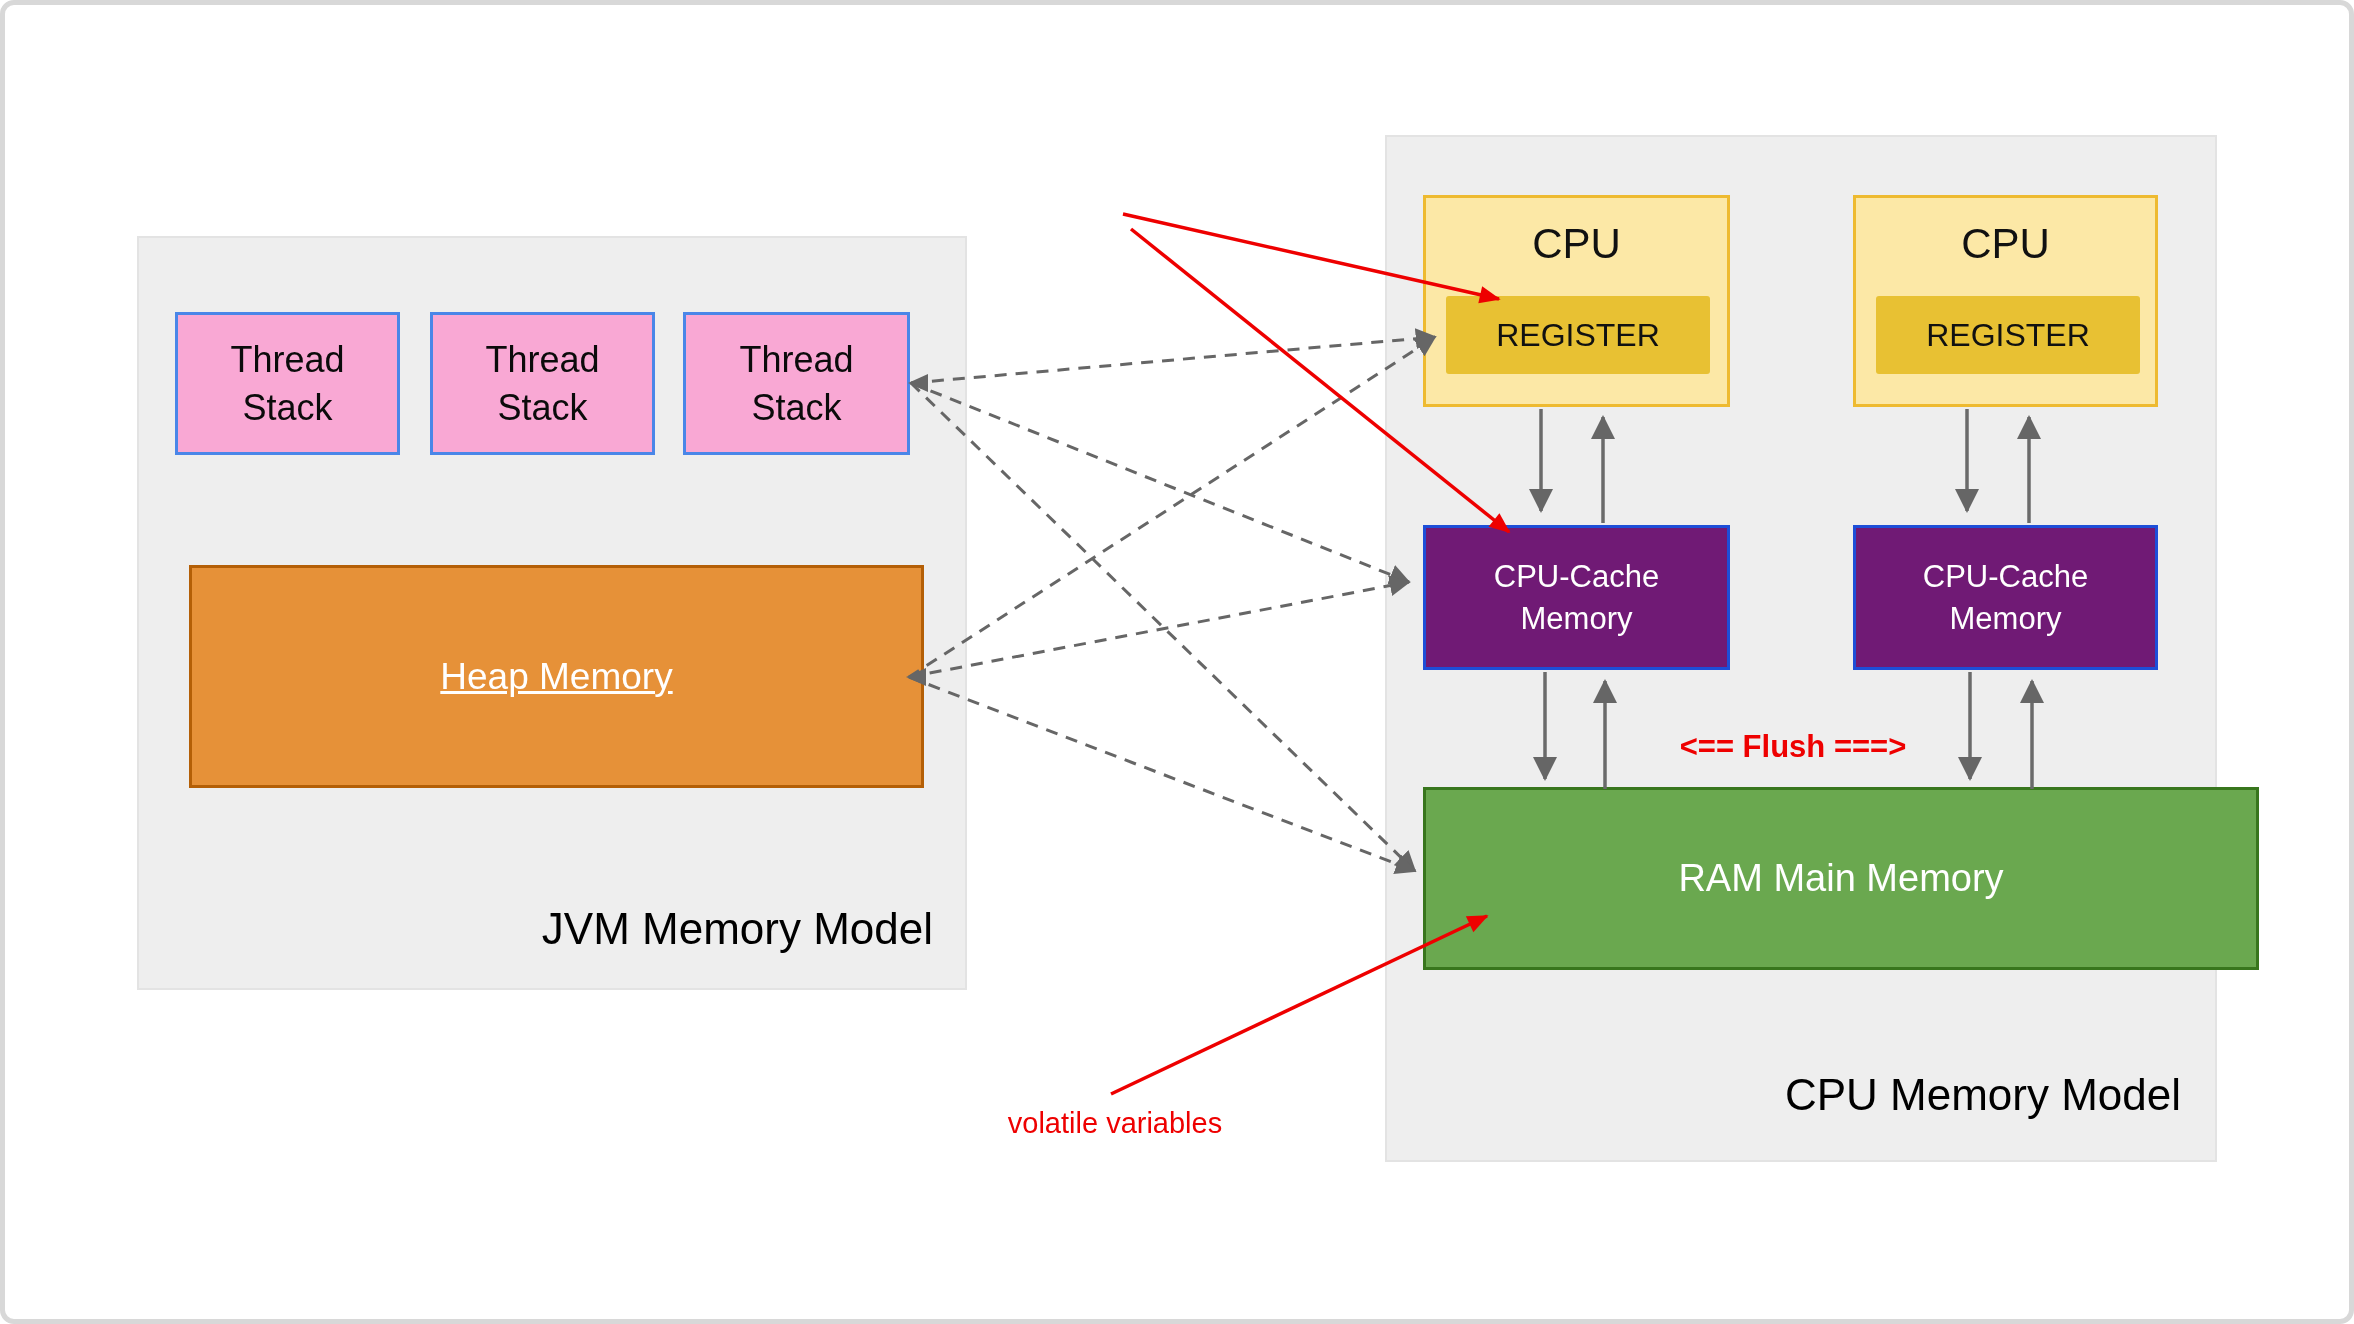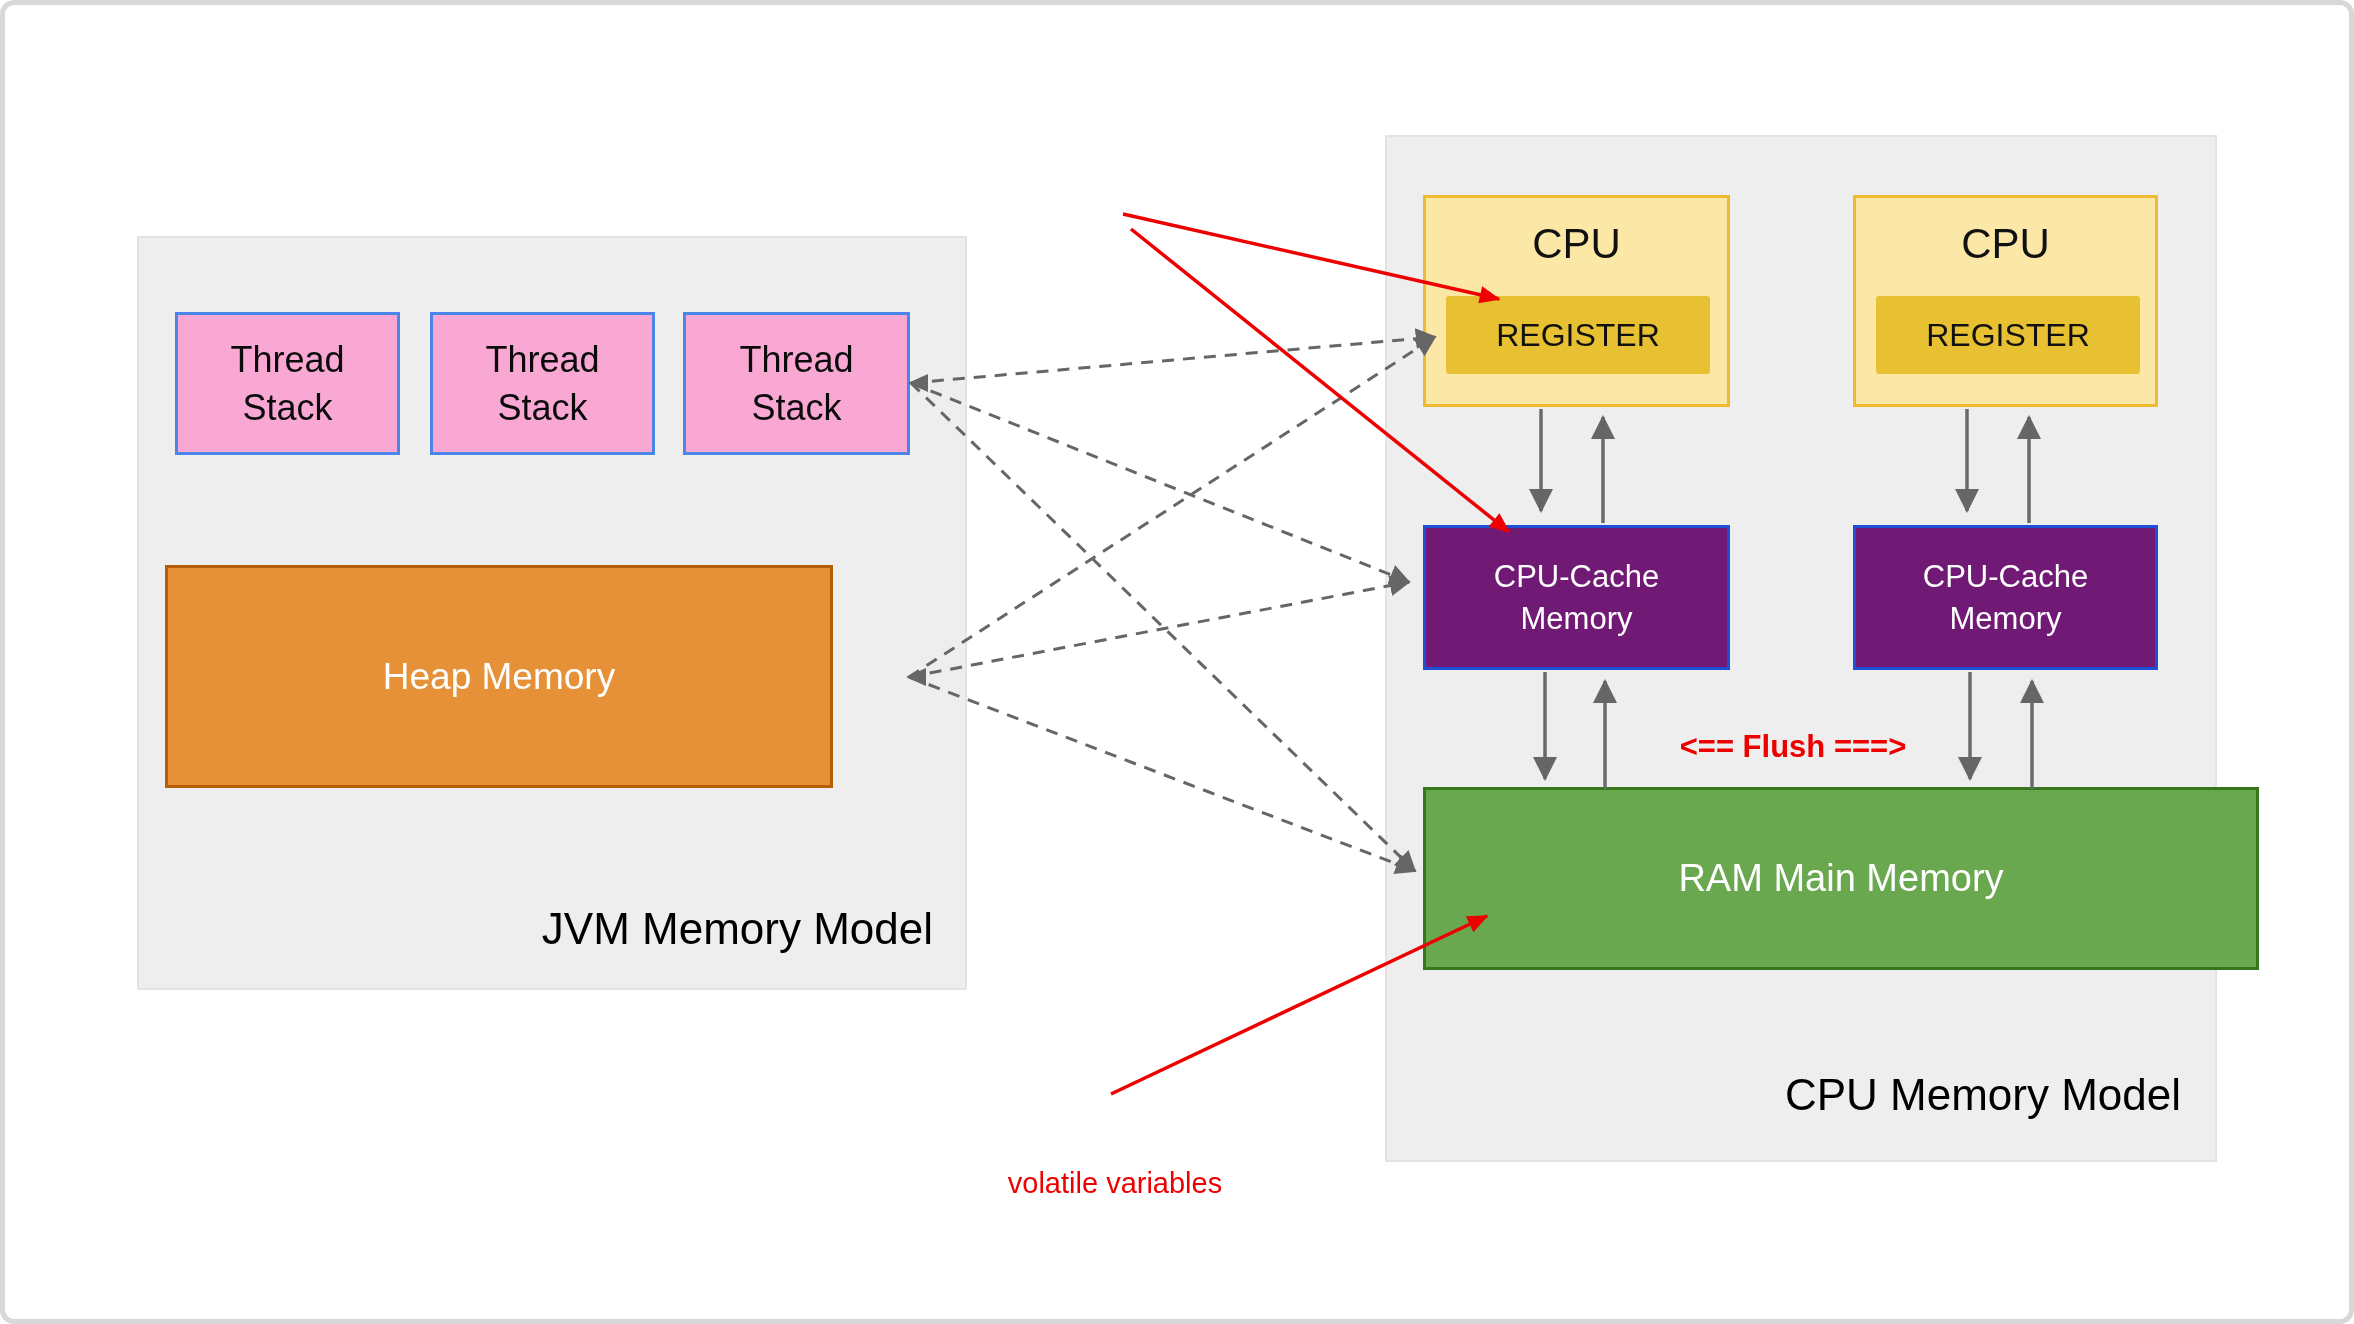--- a/index.html
+++ b/index.html
@@ -65,21 +65,21 @@
     <div class="panel-title jvm-title">JVM Memory Model</div>
   </div>
 
   <div class="box thread-stack prelines" style="left:170px;top:307px;width:225px;height:143px;">Thread
 Stack</div>
   <div class="box thread-stack prelines" style="left:425px;top:307px;width:225px;height:143px;">Thread
 Stack</div>
   <div class="box thread-stack prelines" style="left:678px;top:307px;width:227px;height:143px;">Thread
 Stack</div>
 
-  <div class="box heap" style="left:160px;top:560px;width:668px;height:223px;">Heap Memory</div>
+  <div class="box heap" style="left:184px;top:560px;width:735px;height:223px;text-decoration:underline;">Heap Memory</div>
 
   <div class="panel" style="left:1380px;top:130px;width:832px;height:1027px;">
     <div class="panel-title cpu-title">CPU Memory Model</div>
   </div>
 
   <div class="box cpu" style="left:1418px;top:190px;width:307px;height:212px;">
     <span>CPU</span>
     <div class="register">REGISTER</div>
   </div>
 
@@ -88,21 +88,21 @@
     <div class="register">REGISTER</div>
   </div>
 
   <div class="box cache prelines" style="left:1418px;top:520px;width:307px;height:145px;">CPU-Cache
 Memory</div>
   <div class="box cache prelines" style="left:1848px;top:520px;width:305px;height:145px;">CPU-Cache
 Memory</div>
 
   <div class="box ram" style="left:1418px;top:782px;width:836px;height:183px;">RAM Main Memory</div>
 
-  <div class="annotation" style="left:960px;top:1158px;width:300px;white-space:nowrap;">volatile variables</div>
+  <div class="annotation" style="left:960px;top:1098px;width:300px;white-space:nowrap;">volatile variables</div>
   <div class="flush-label" style="left:1636px;top:724px;width:304px;">&lt;== Flush ===&gt;</div>
 
   <svg class="overlay" width="2354" height="1324" viewBox="0 0 2354 1324">
     <defs>
       <marker id="mGray" viewBox="0 0 12 12" refX="11" refY="6" markerWidth="7" markerHeight="7" orient="auto">
         <path d="M0,0 L12,6 L0,12 z" fill="#666666"></path>
       </marker>
       <marker id="mRed" viewBox="0 0 12 12" refX="11" refY="6" markerWidth="7.5" markerHeight="6" orient="auto">
         <path d="M0,1 L12,6 L0,11 z" fill="#ee0000"></path>
       </marker>

